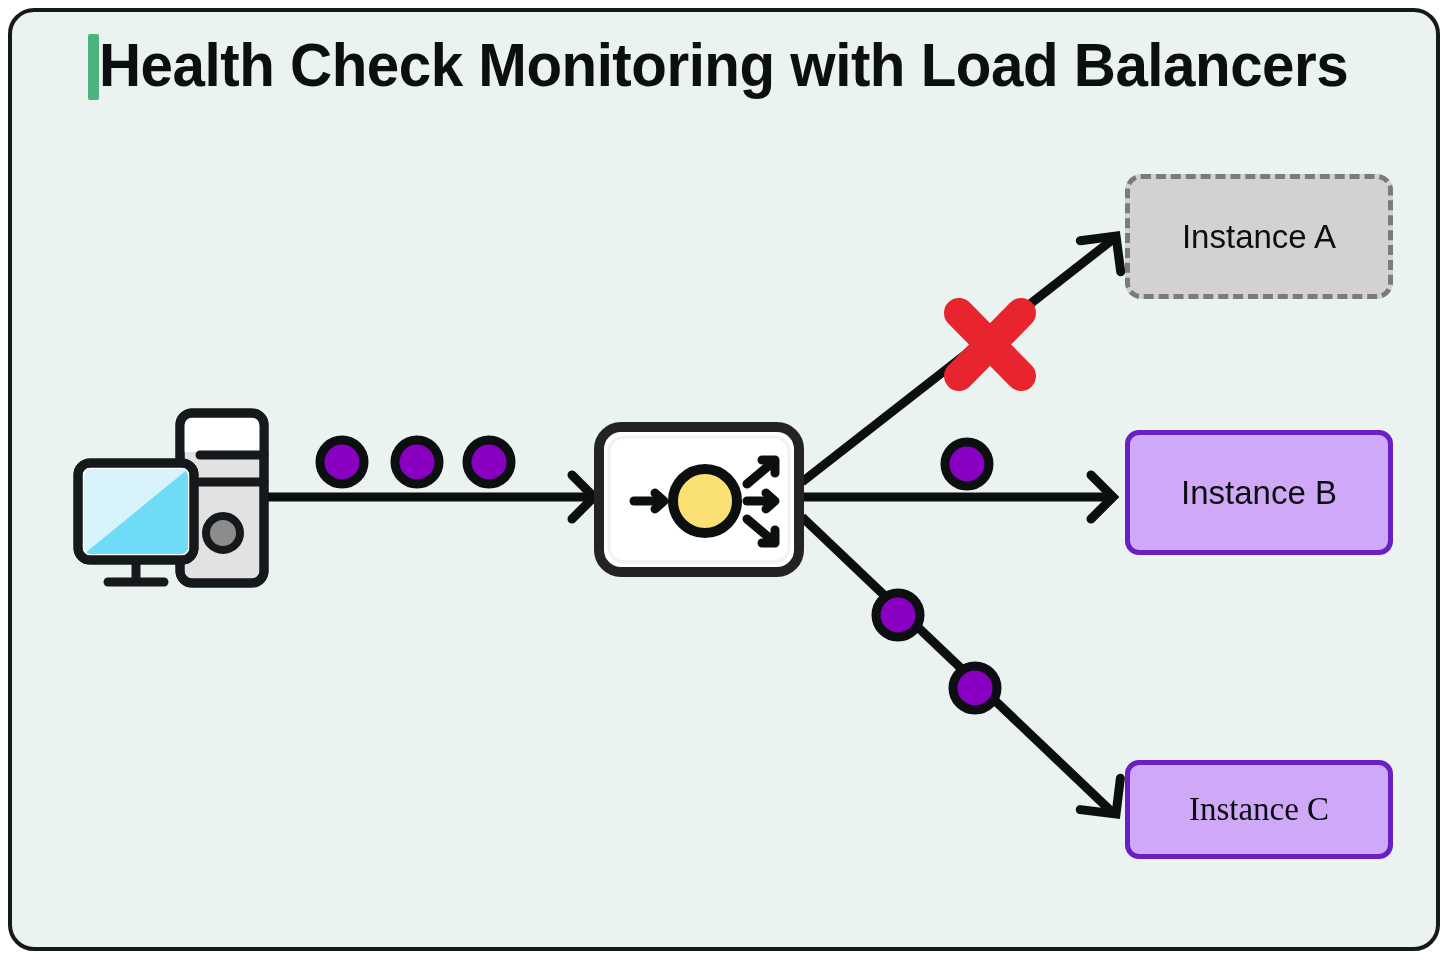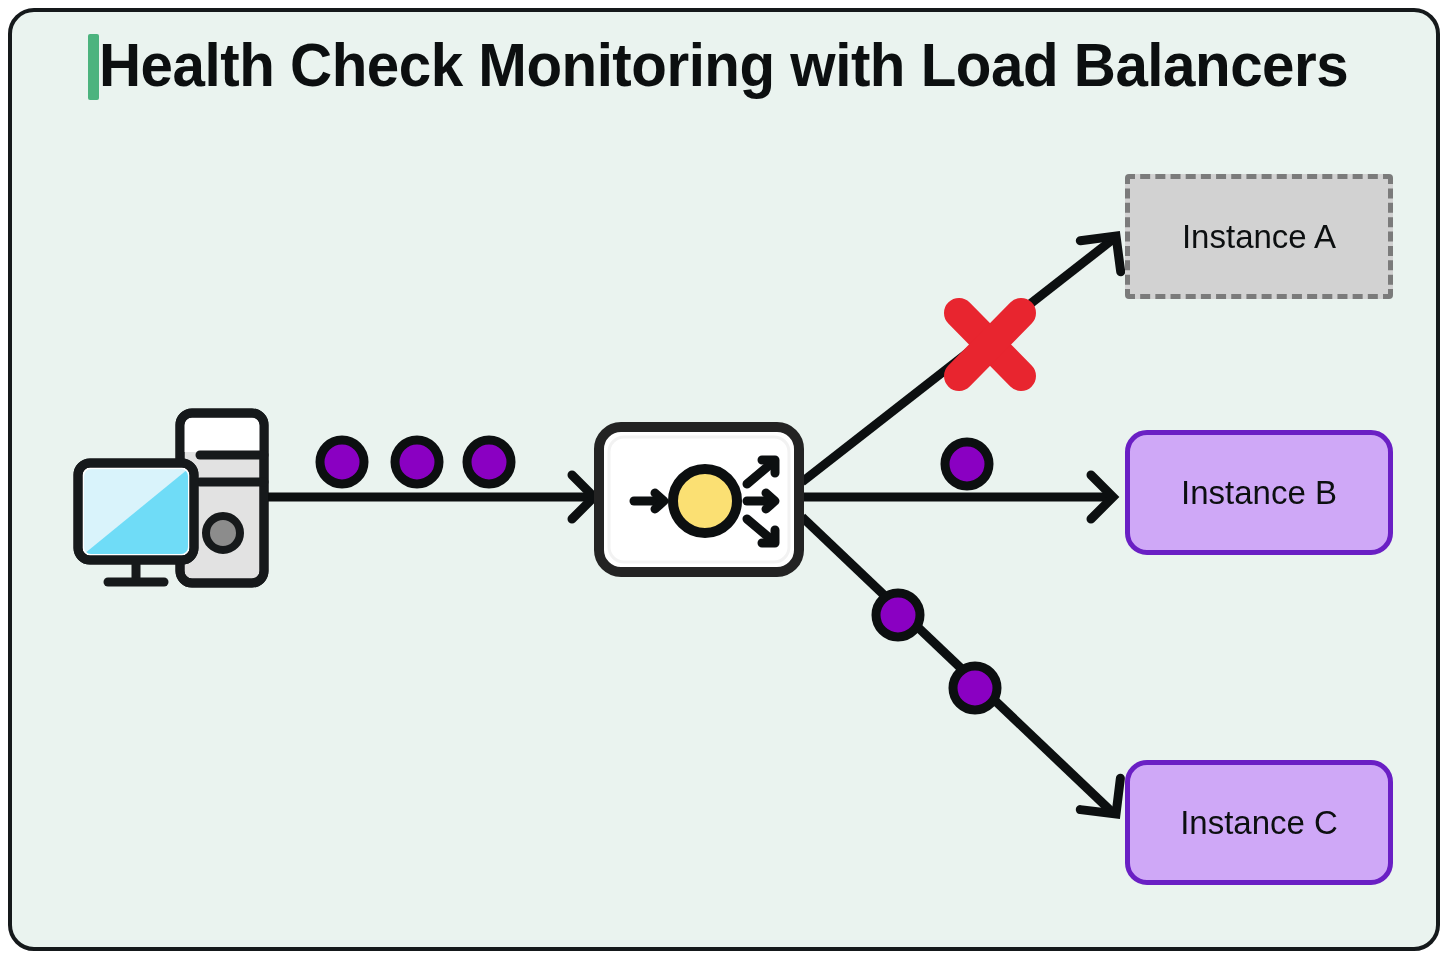--- a/index.html
+++ b/index.html
@@ -73,35 +73,35 @@
 
   
   .node-box {
     position: absolute;
     box-sizing: border-box;
     display: flex;
     align-items: center;
     justify-content: center;
     font-size: 33px;
     color: #0c0f10;
-    border-radius: 22px;
+    border-radius: 14px;
   }
   .node-box.healthy {
     background: #cfa8f7;
     border: 5px solid #6a1fc4;
   }
   .node-box.unhealthy {
     background: #d2d2d2;
     border: 5px dashed #7b7b7b;
-    border-radius: 4px;
+    border-radius: 16px;
   }
 
   #node-a { left: 1113px; top: 162px;  width: 268px; height: 125px; }
   #node-b { left: 1113px; top: 418px;  width: 268px; height: 125px; }
-  #node-c { left: 1113px; top: 748px;  width: 268px; height: 125px; }
+  #node-c { left: 1113px; top: 748px;  width: 268px; height: 99px; font-family: Liberation Serif, serif; }
 
   
   .lb-label {
     position: absolute;
     left: 572px;
     top: 580px;
     width: 230px;
     text-align: center;
     font-size: 33px;
     line-height: 1.12;

